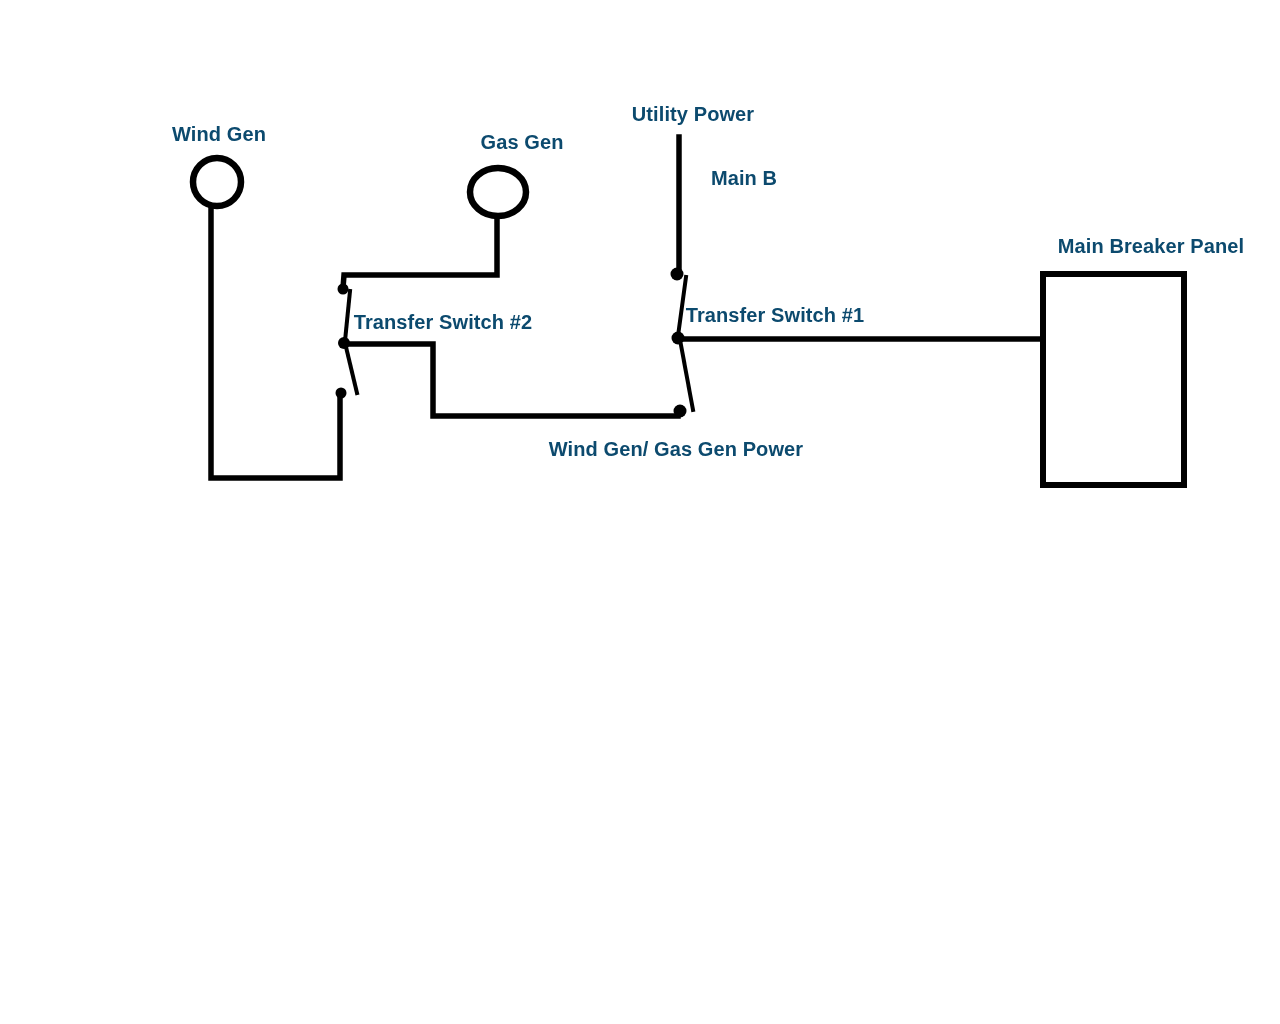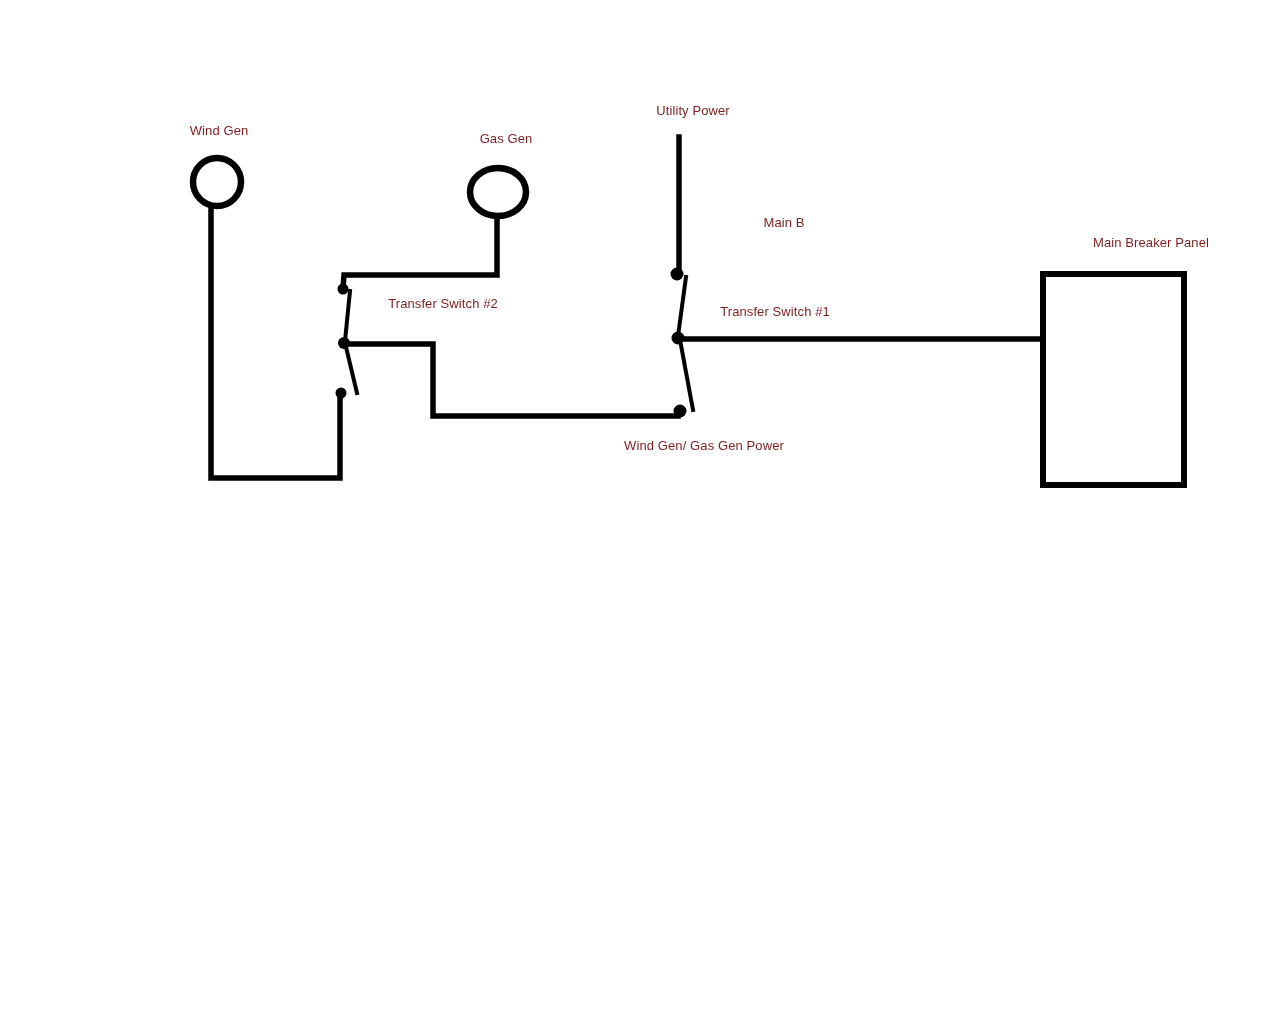--- a/index.html
+++ b/index.html
@@ -17,24 +17,25 @@
   }
   .diagram-svg {
     position: absolute;
     left: 0;
     top: 0;
   }
   .lbl {
     position: absolute;
     transform: translateX(-50%);
     white-space: nowrap;
-    font-size: 13px;
-    color: #7f1d1d;
+    font-size: 20px;
+    color: #0c4a6e;
     letter-spacing: 0.1px;
     line-height: 1;
+    font-weight: bold;
   }
 </style>
 </head>
 <body>
 
 <div class="canvas">
 
   <svg class="diagram-svg" width="1280" height="1024" viewBox="0 0 1280 1024">
     <g stroke="#000000" fill="none" stroke-linecap="square" stroke-linejoin="miter">
 
@@ -63,27 +64,27 @@
       <circle cx="680" cy="411" r="6.5" fill="#000000" stroke="none"></circle>
 
       <line x1="681" y1="339" x2="1041" y2="339" stroke-width="5.5"></line>
 
       <rect x="1043" y="274" width="141" height="211" stroke-width="6"></rect>
     </g>
   </svg>
 
   <div class="lbl" style="left:219px; top:124px;">Wind Gen</div>
 
-  <div class="lbl" style="left:506px; top:132px;">Gas Gen</div>
+  <div class="lbl" style="left:522px; top:132px;">Gas Gen</div>
 
   <div class="lbl" style="left:693px; top:104px;">Utility Power</div>
 
-  <div class="lbl" style="left:784px; top:168px;margin-top:48px;">Main B</div>
+  <div class="lbl" style="left:744px; top:168px;">Main B</div>
 
   <div class="lbl" style="left:1151px; top:236px;">Main Breaker Panel</div>
 
-  <div class="lbl" style="left:443px; top:297px;">Transfer Switch #2</div>
+  <div class="lbl" style="left:443px; top:312px;">Transfer Switch #2</div>
 
   <div class="lbl" style="left:775px; top:305px;">Transfer Switch #1</div>
 
-  <div class="lbl" style="left:704px; top:439px;">Wind Gen/ Gas Gen Power</div>
+  <div class="lbl" style="left:676px; top:439px;">Wind Gen/ Gas Gen Power</div>
 
 </div>
 
 </body></html>

